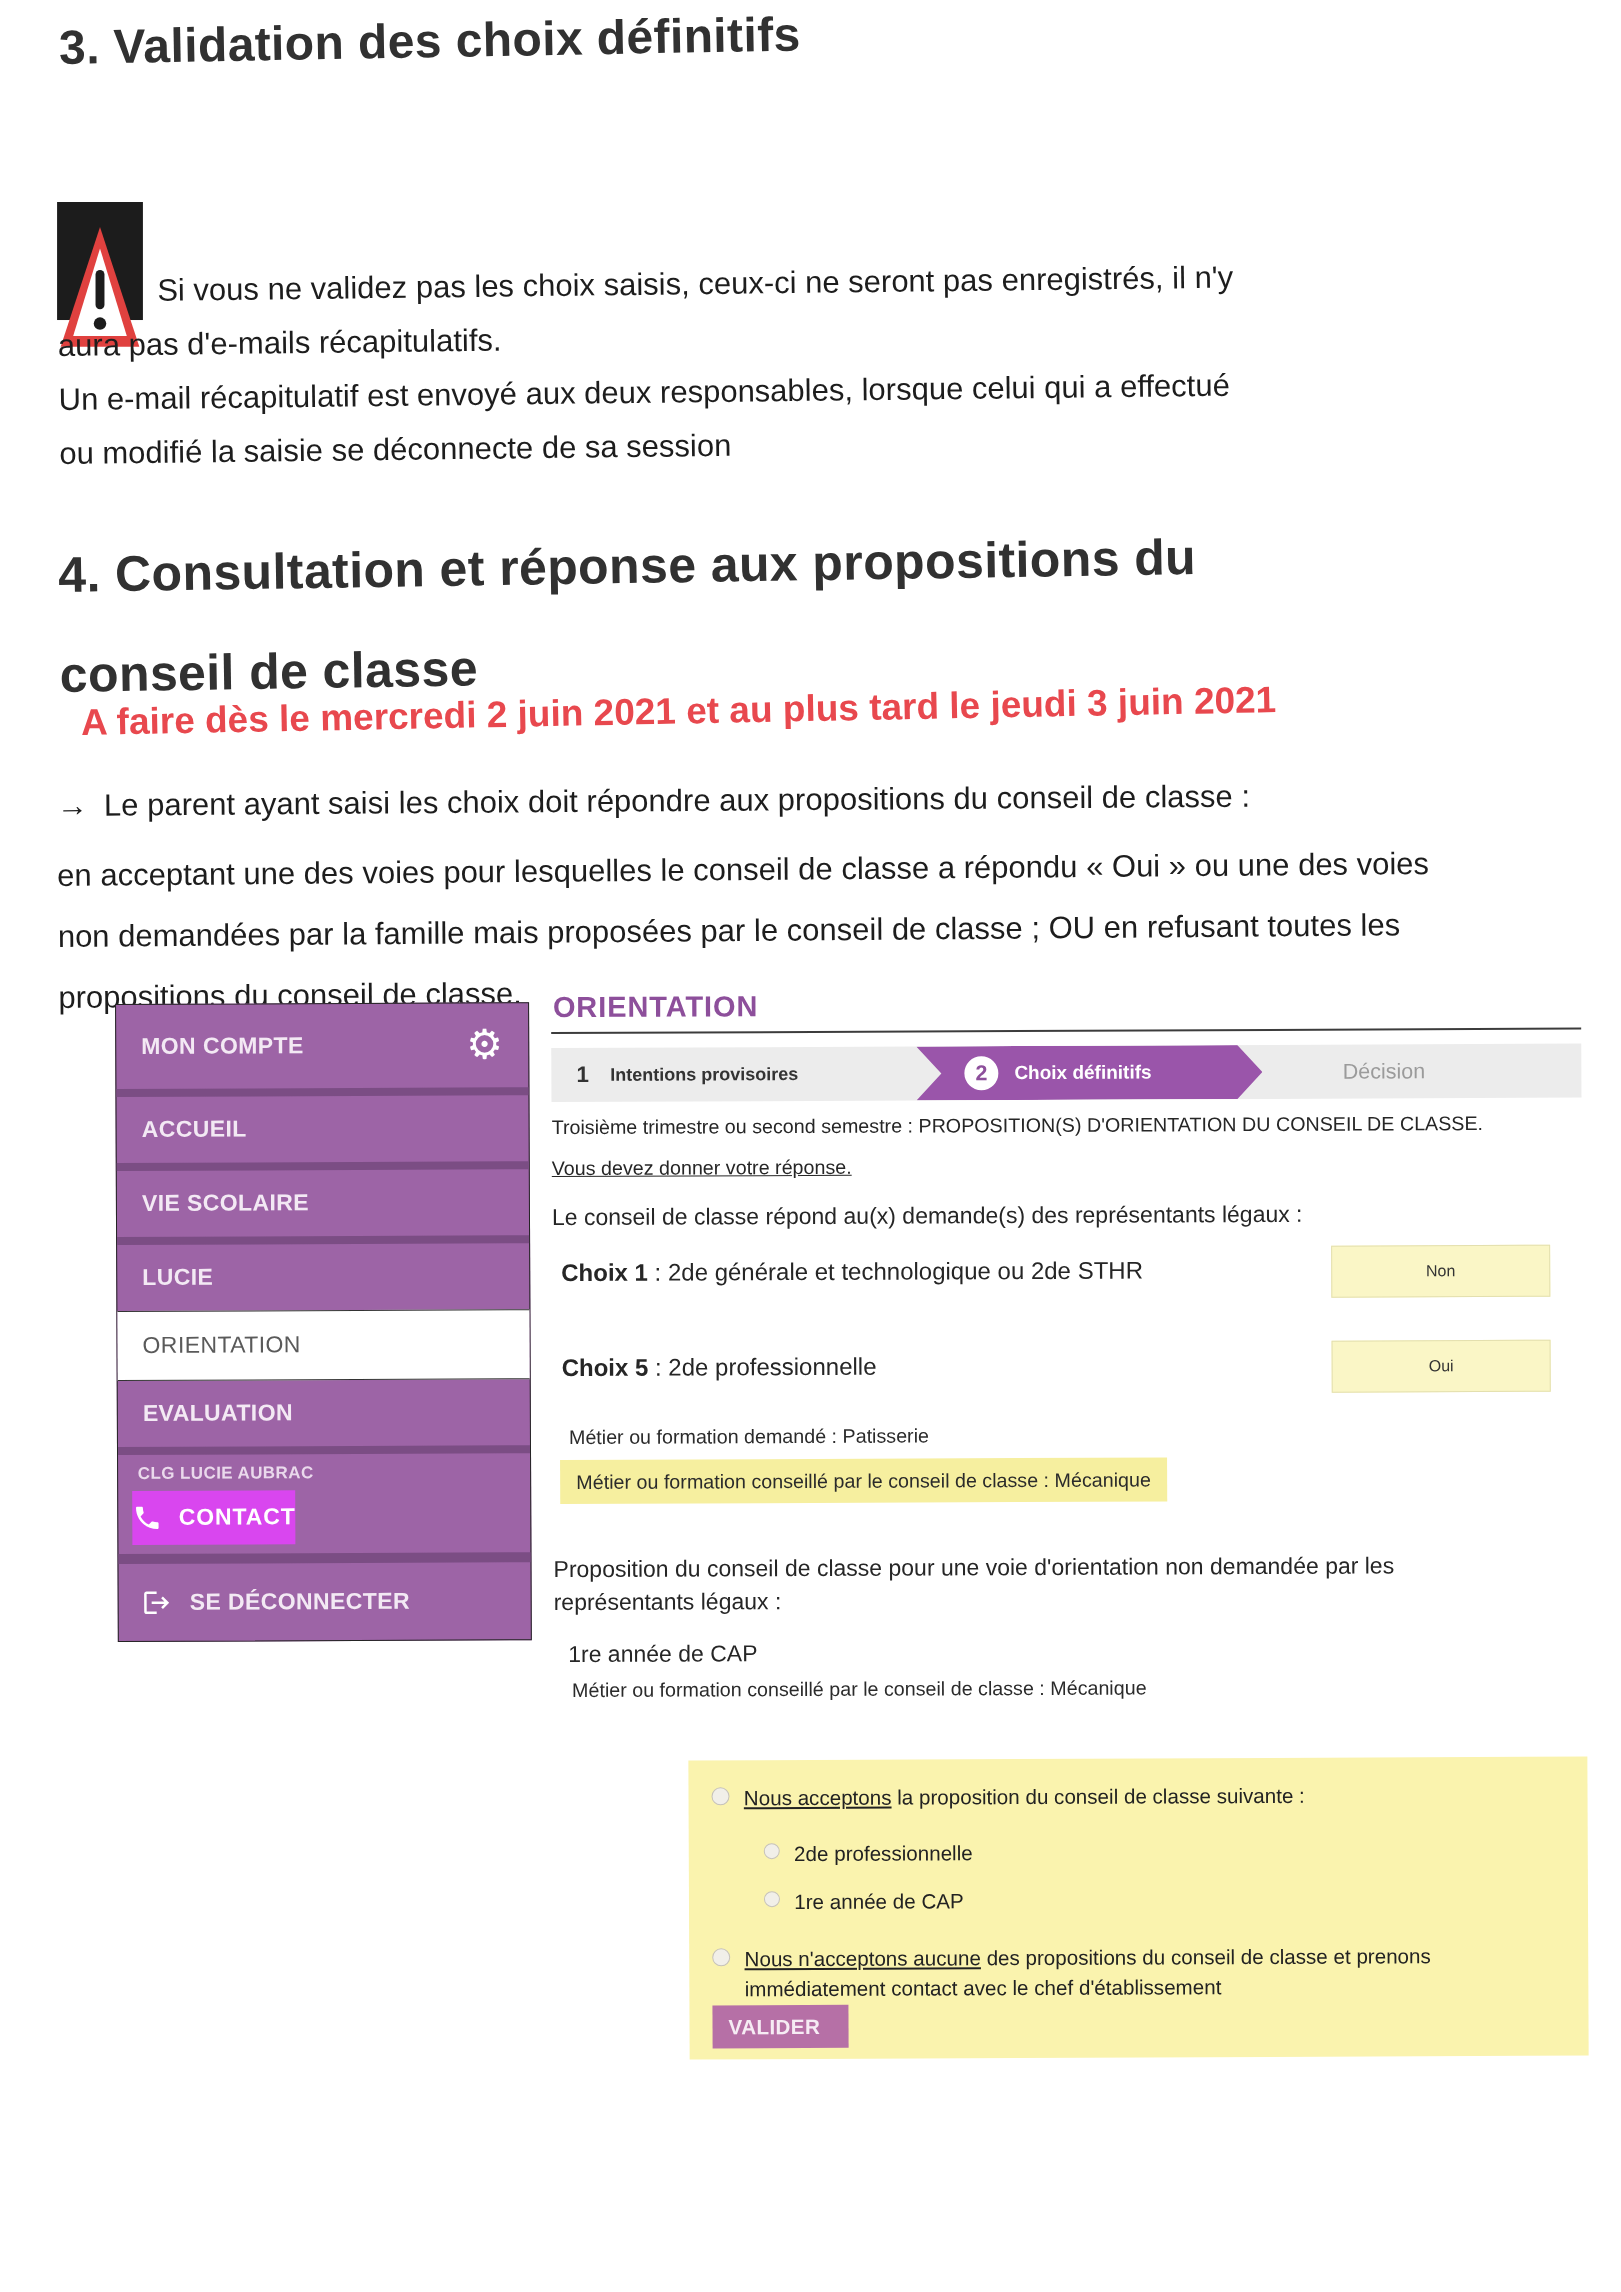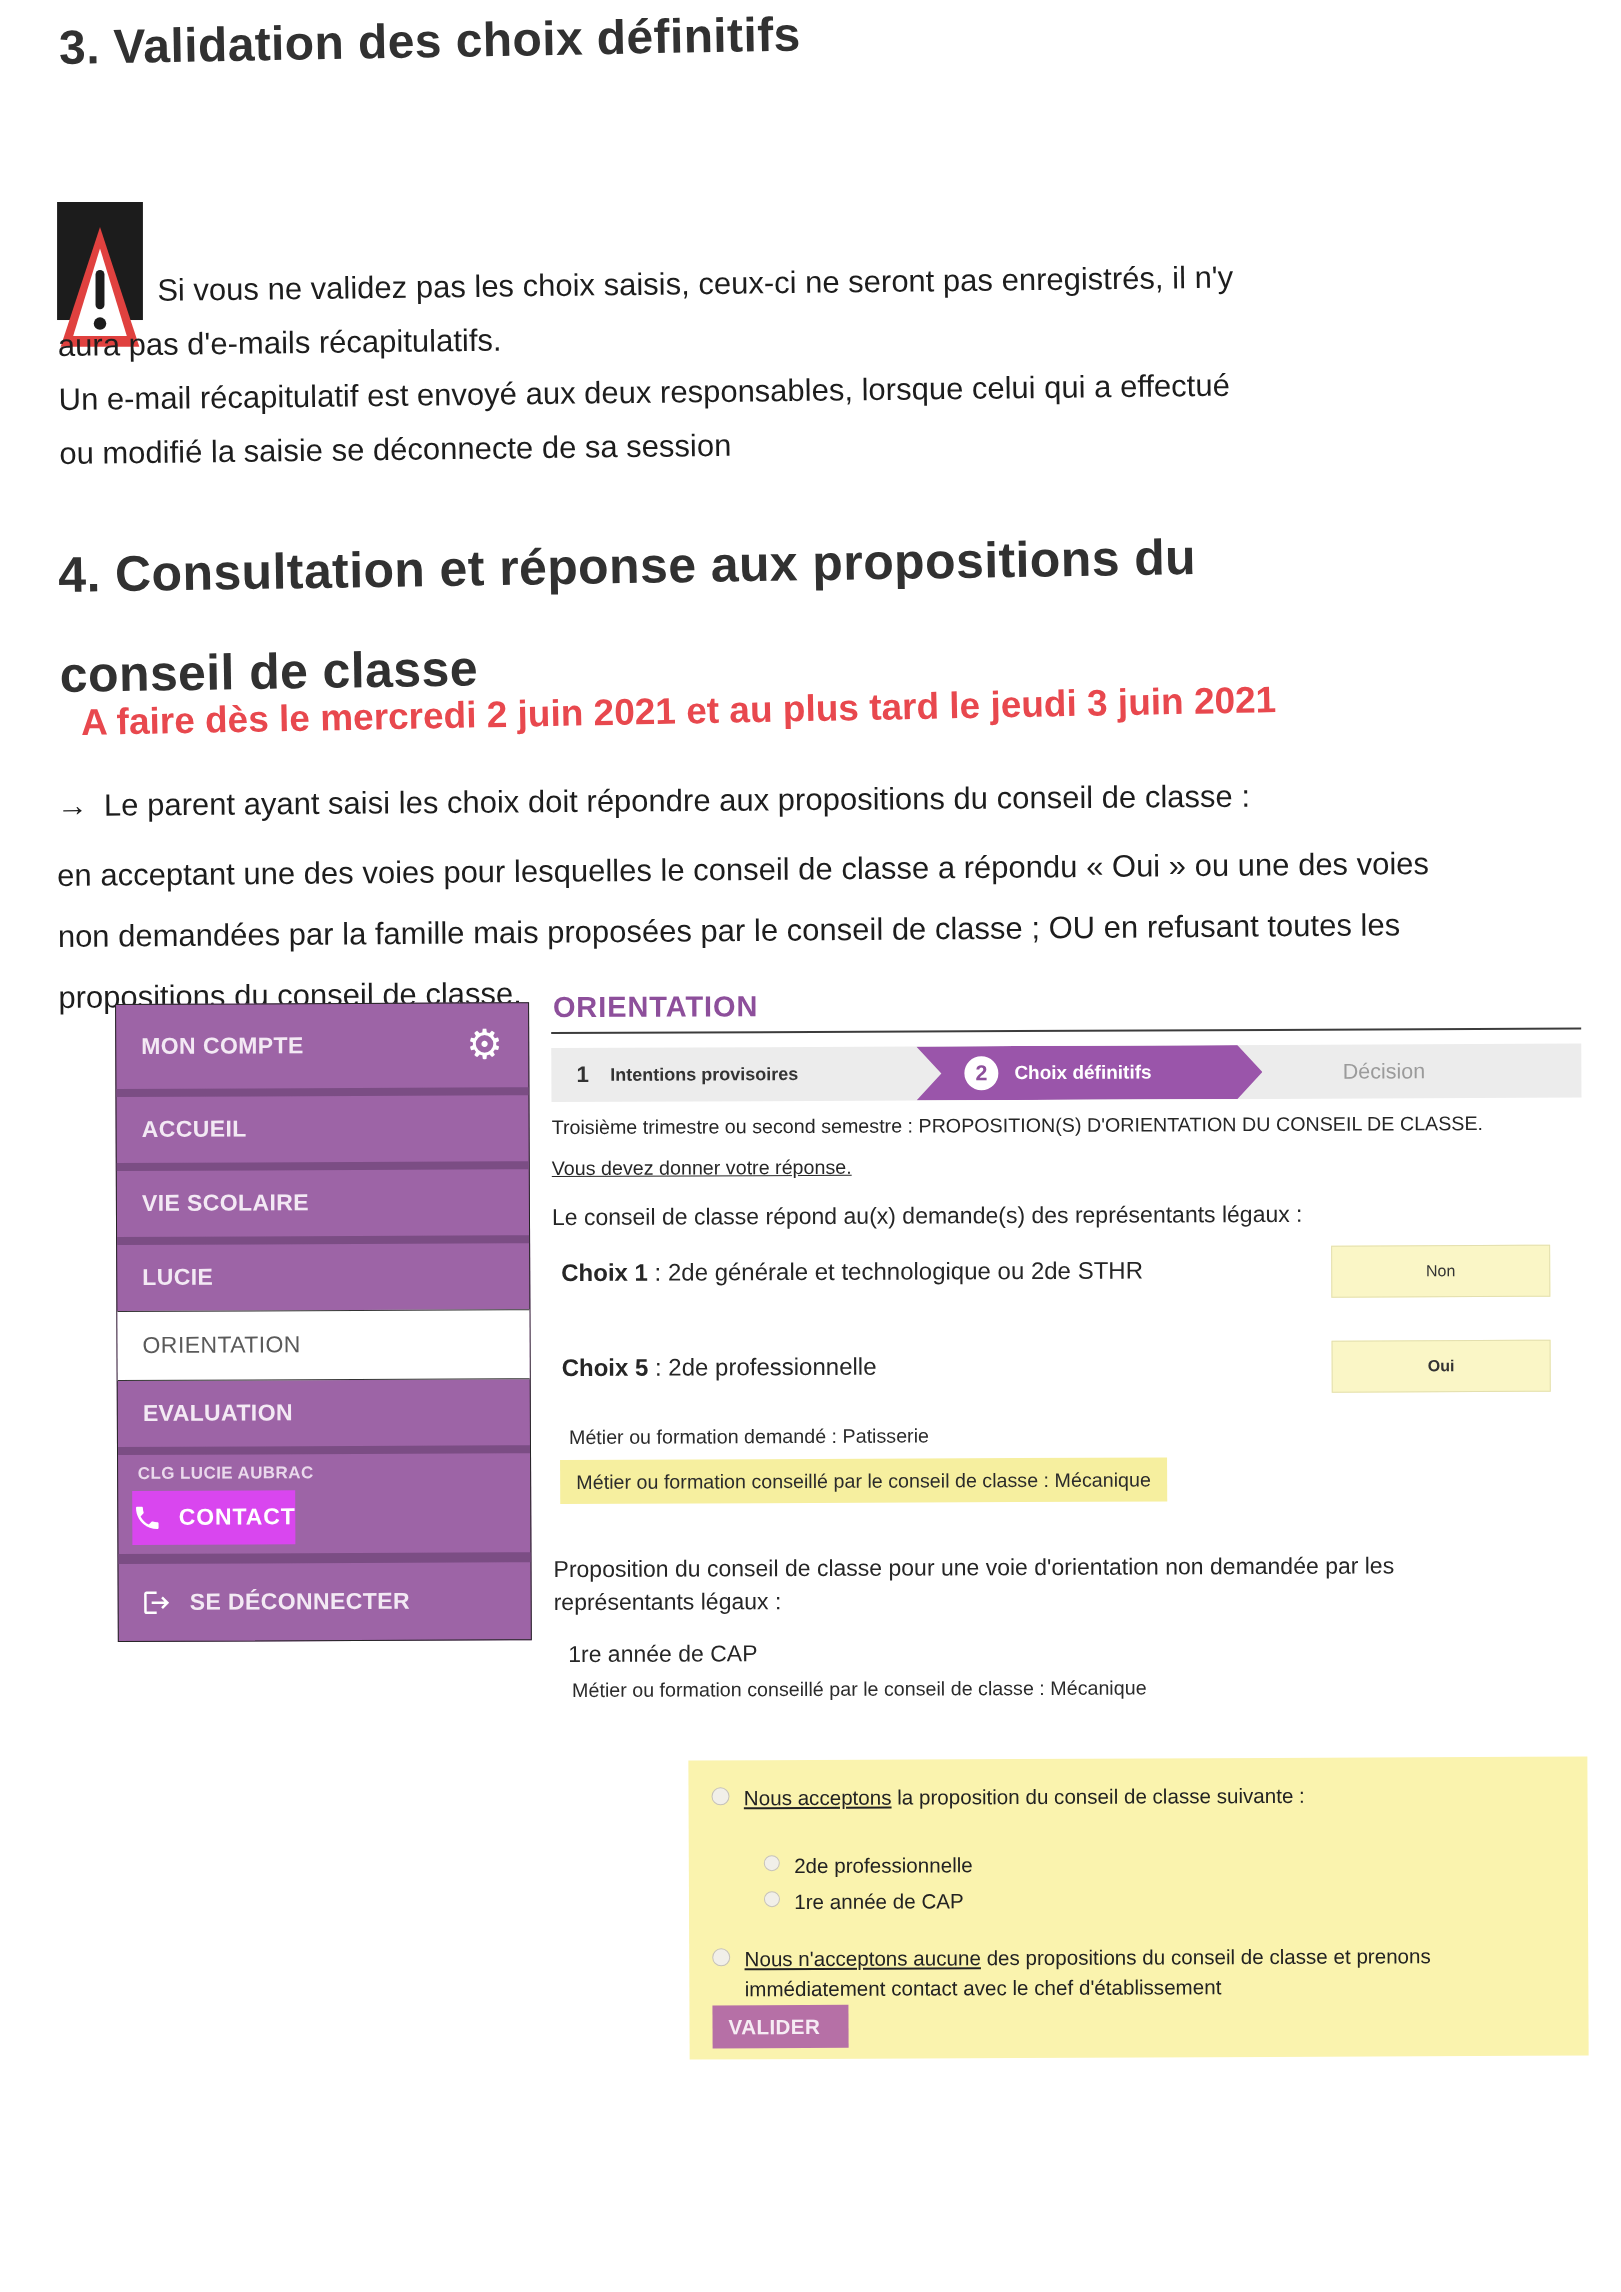--- a/index.html
+++ b/index.html
@@ -74,36 +74,36 @@
 
   .intro    { position:absolute; top:127px; font-size:19.7px; }
   .prompt   { position:absolute; top:168px; font-size:19.7px; font-weight:500; text-decoration:underline; }
   .council  { position:absolute; top:215px; font-size:23px; }
   .choice   { position:absolute; left:9px; font-size:24px; }
   .choice b { font-weight:bold; }
   .c1 { top:270px; } .c2 { top:365px; }
   .answer-box { position:absolute; left:779px; width:219px; height:52px; background:#faf6c6;
                 border:0.9px solid #e3dfae; display:flex; align-items:center; justify-content:center;
                 font-size:16px; color:#333; }
-  .b1 { top:260px; } .b2 { top:355px;font-weight:bold; }
+  .b1 { top:260px; } .b2 { top:355px; }
   .meta { font-size:19.7px; color:#2b2b2b; }
   .requested { position:absolute; top:437px; left:16px; }
   .highlight { position:absolute; top:471px; left:7.2px; background:#f6ef9f; padding:10.7px 16px; }
   .proposal  { position:absolute; top:564px; left:0; width:922px; font-size:23px; line-height:33px; }
   .prop-option { position:absolute; top:652px; left:14.3px; font-size:23px; }
   .advised2  { position:absolute; top:690px; left:18px; }
 
   .response-panel { position:absolute; left:134px; top:772px; width:899px; height:299px; background:#faf3ae; }
   .radio-row { position:absolute; display:flex; gap:14.3px; align-items:flex-start;
                font-size:20.6px; line-height:29.6px; color:#222; cursor:pointer; }
   .radio { width:18px; height:18px; border-radius:50%; background:#f1efe9;
            border:1.8px solid #c6c2ba; margin-top:3.6px; flex:0 0 auto; cursor:pointer; }
   .radio.sm { width:16px; height:16px; }
   .rr1 { top:23px; left:23px; }
-  .rr2 { top:79px; left:75px;margin-top:12px; }
+  .rr2 { top:79px; left:75px; }
   .rr3 { top:127px; left:75px; }
   .rr4 { top:184px; left:23px; width:851px; }
   .ul { text-decoration:underline; }
   .valider { position:absolute; left:23px; top:245px; width:136px; height:43px; border:none;
              background:#b670a6; color:#f6ecf4; font-size:20.6px; font-weight:bold;
              letter-spacing:0.4px; text-align:left; padding-left:16px; cursor:pointer;
              font-family:"Liberation Sans", sans-serif; }
 </style>
 </head>
 <body>

